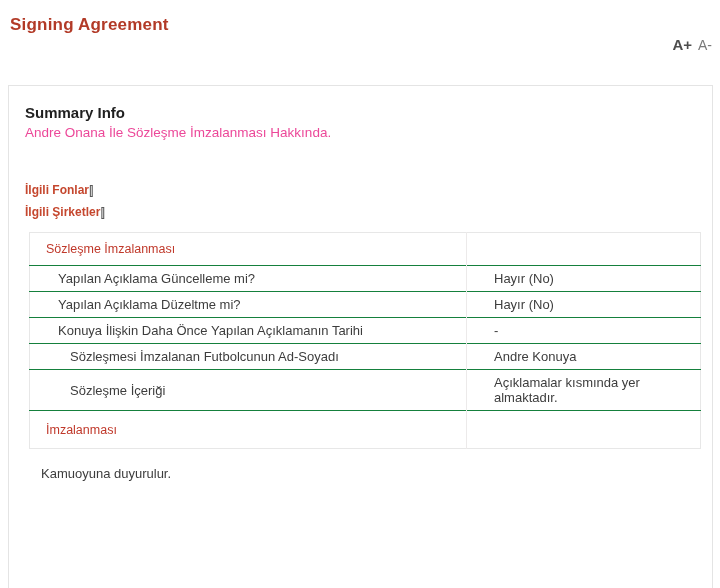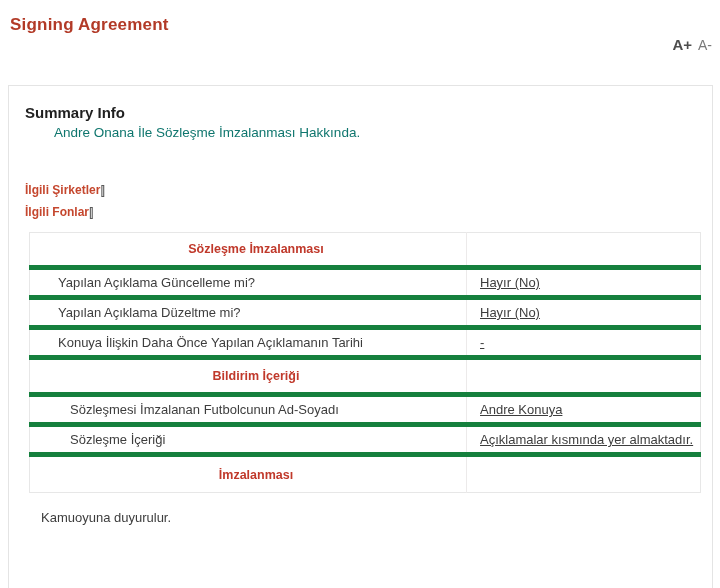--- a/index.html
+++ b/index.html
@@ -42,22 +42,21 @@
     padding: 18px 16px 20px 16px;
   }
   .summary-heading {
     font-size: 15px;
     font-weight: 700;
     color: #1f1f1f;
     margin-bottom: 4px;
   }
   .summary-subtitle {
     font-size: 13.5px;
-    color: #0f766e;
-    margin-left: 29px;
+    color: #ec4899;
   }
   .related-block { margin-top: 38px; }
   .related-row { height: 22px; line-height: 22px; white-space: nowrap; }
   .related-label {
     display: inline-block;
     min-width: 62px;
     color: #c5472e;
     font-size: 12px;
     font-weight: 700;
   }
@@ -67,40 +66,39 @@
     letter-spacing: -2px;
   }
   .disclosure-table {
     margin: 10px 0 0 4px;
     width: 672px;
     border-collapse: collapse;
     table-layout: fixed;
     border: 1px solid #e7e7e7;
   }
   .disclosure-table td {
-    border-top: 5px solid #15803d;
+    border-top: 1px solid #15803d;
     vertical-align: middle;
     font-size: 13px;
     color: #3d3d3d;
   }
   .disclosure-table tr:first-child td { border-top: none; }
   .disclosure-table td.cell-label { border-right: 1px solid #eceaea; }
   .disclosure-table tr.row-item td { height: 25px; padding-top: 5px; padding-bottom: 5px; }
   .disclosure-table tr.row-section td { height: 33px; padding-top: 9px; padding-bottom: 9px; }
   .disclosure-table tr.row-section:last-child td { height: 38px; }
   .disclosure-table tr.row-section td.cell-label {
     color: #c0392b;
-    font-weight: 700;
+    font-weight: 400;
     font-size: 12.5px;
     padding-left: 16px;
-    text-align: center;
   }
   .disclosure-table tr.indent-1 td.cell-label { padding-left: 28px; }
   .disclosure-table tr.indent-2 td.cell-label { padding-left: 40px; }
-  .disclosure-table td.cell-value { padding-left: 13px; text-decoration: underline; }
+  .disclosure-table td.cell-value { padding-left: 27px; }
   .disclosure-text {
     margin: 14px 24px 0 16px;
     font-size: 13px;
     color: #3d3d3d;
     line-height: 1.62;
   }
   .disclosure-text .body-par { text-align: justify; }
 </style>
 </head>
 <body>
@@ -110,22 +108,22 @@
 <div class="font-controls">
   <button class="font-inc">A+</button>
   <button class="font-dec">A-</button>
 </div>
 
 <div class="card">
   <div class="summary-heading">Summary Info</div>
   <div class="summary-subtitle">Andre Onana İle Sözleşme İmzalanması Hakkında.</div>
 
   <div class="related-block">
+      <div class="related-row"><span class="related-label">İlgili Fonlar</span><span class="related-value">[]</span></div>
       <div class="related-row"><span class="related-label">İlgili Şirketler</span><span class="related-value">[]</span></div>
-      <div class="related-row"><span class="related-label">İlgili Fonlar</span><span class="related-value">[]</span></div>
     </div>
 
   <table class="disclosure-table">
     <colgroup>
         <col style="width:437px">
         <col>
       </colgroup>
     <tbody>
         <tr class="row-section indent-0">
           <td class="cell-label">Sözleşme İmzalanması</td>
@@ -136,24 +134,20 @@
           <td class="cell-value">Hayır (No)</td>
         </tr>
         <tr class="row-item indent-1">
           <td class="cell-label">Yapılan Açıklama Düzeltme mi?</td>
           <td class="cell-value">Hayır (No)</td>
         </tr>
         <tr class="row-item indent-1">
           <td class="cell-label">Konuya İlişkin Daha Önce Yapılan Açıklamanın Tarihi</td>
           <td class="cell-value">-</td>
         </tr>
-        <tr class="row-section indent-0">
-          <td class="cell-label">Bildirim İçeriği</td>
-          <td class="cell-value"></td>
-        </tr>
         <tr class="row-item indent-2">
           <td class="cell-label">Sözleşmesi İmzalanan Futbolcunun Ad-Soyadı</td>
           <td class="cell-value">Andre Konuya</td>
         </tr>
         <tr class="row-item indent-2">
           <td class="cell-label">Sözleşme İçeriği</td>
           <td class="cell-value">Açıklamalar kısmında yer almaktadır.</td>
         </tr>
         <tr class="row-section indent-0">
           <td class="cell-label">İmzalanması</td>

